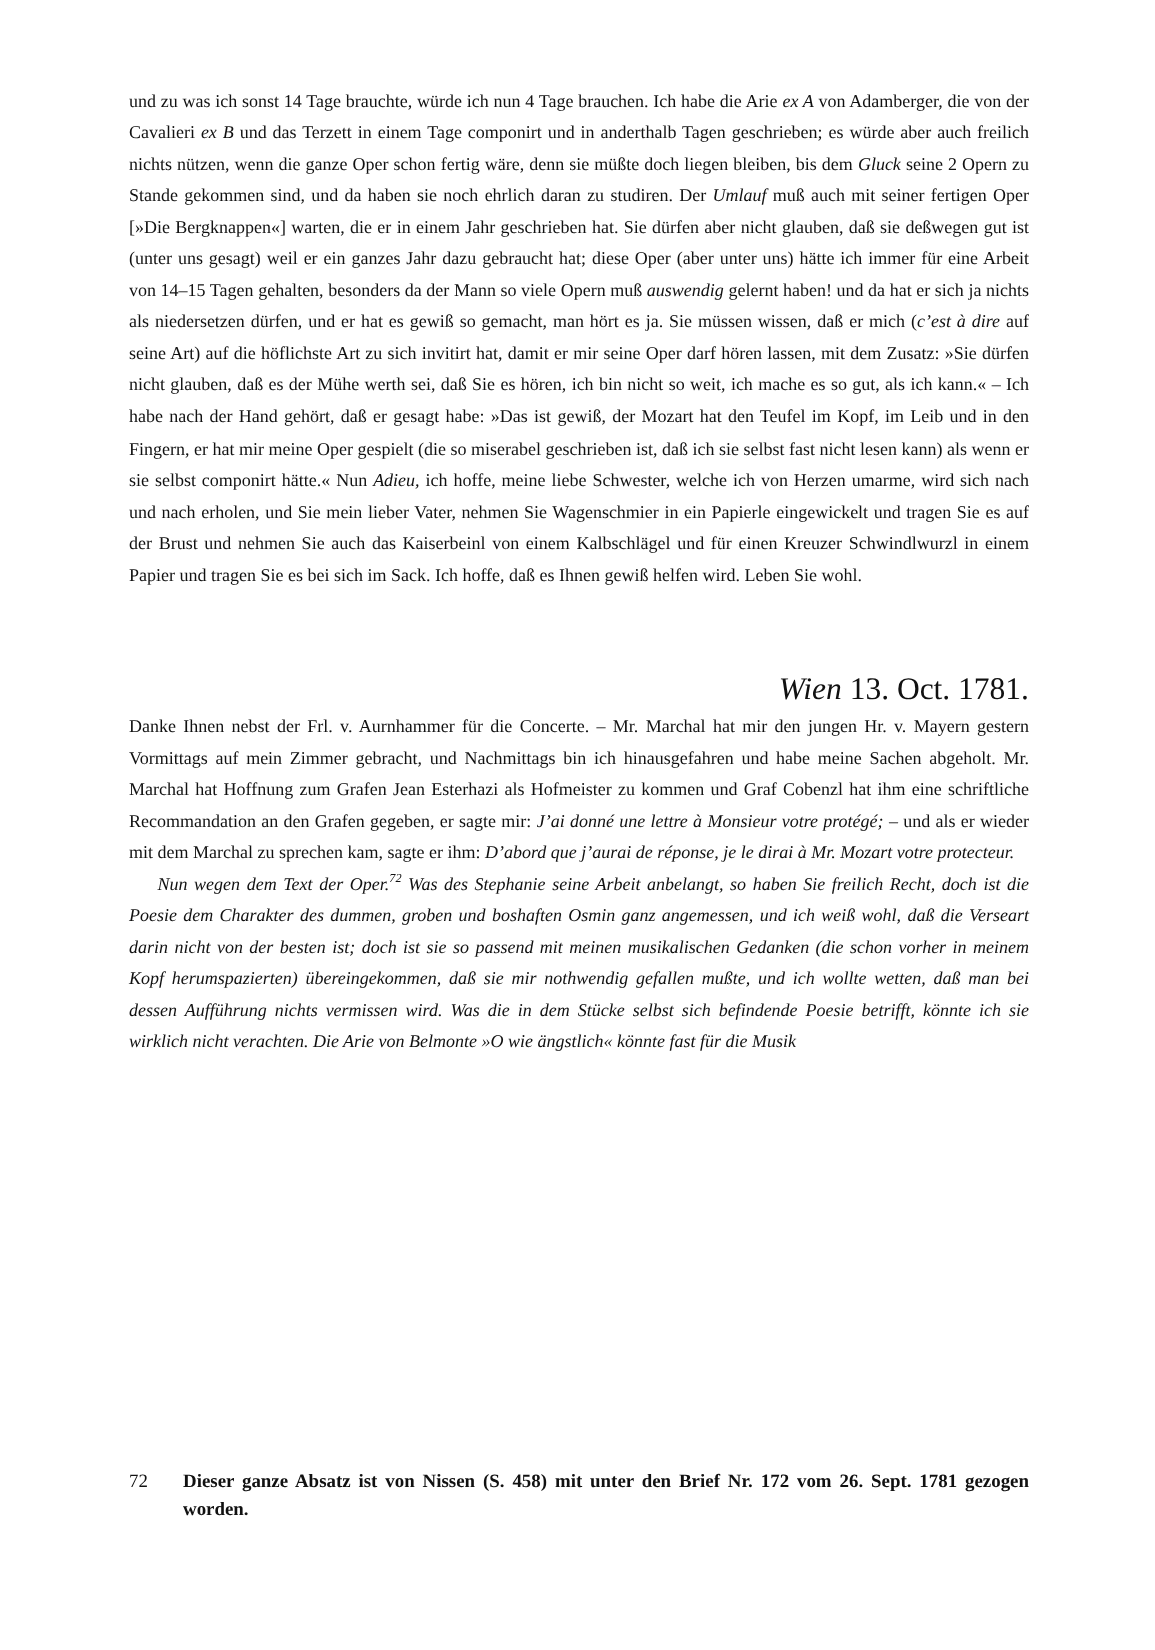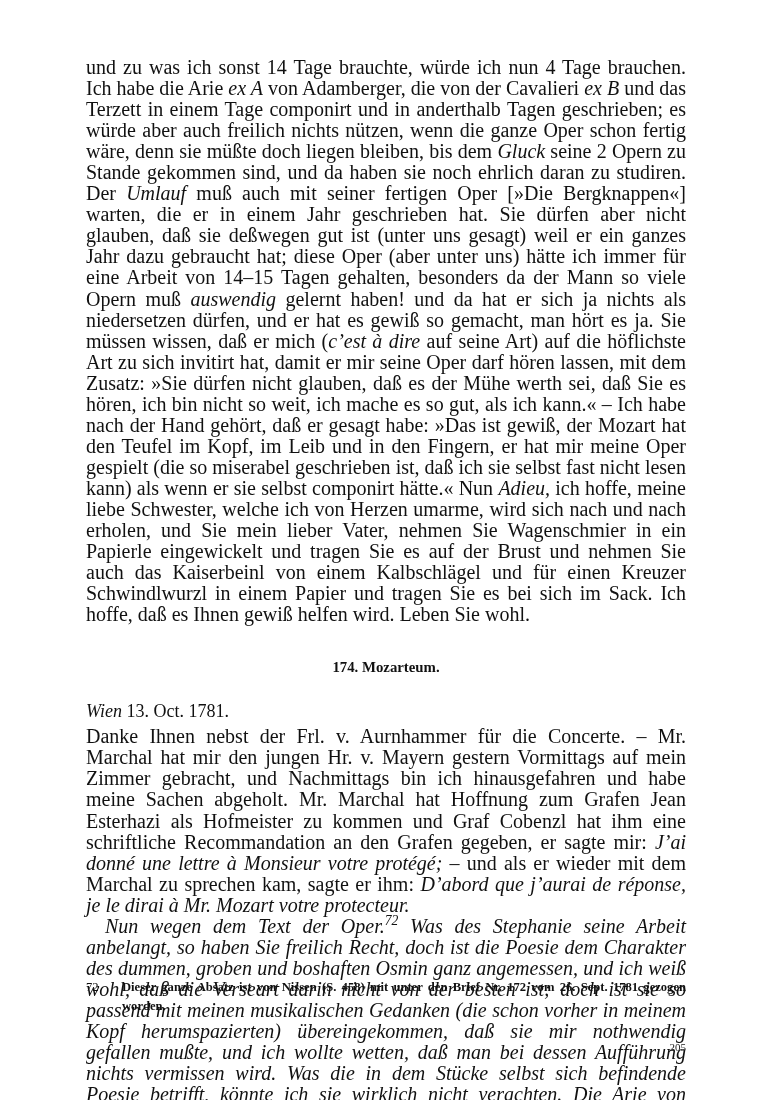--- a/index.html
+++ b/index.html
@@ -22,21 +22,21 @@
     height: 1100px;
   }
   .text-column {
     position: absolute;
     left: 86px;
     top: 57px;
     width: 600px;
   }
   p.body-par {
     margin: 0;
-    font-size: 20px;
+    font-size: 12px;
     line-height: 21.05px;
     text-align: justify;
     text-justify: inter-word;
     hyphens: none;
     -webkit-hyphens: none;
   }
   p.body-par.indent {
     text-indent: 19px;
     font-style: italic;
   }
@@ -50,23 +50,23 @@
     margin: 0;
     font-size: 14.8px;
     font-weight: bold;
     text-align: center;
     line-height: 21px;
   }
   .heading-gap-top { height: 32px; }
   .heading-gap-bottom { height: 23px; }
   .dateline {
     margin: 0;
-    font-size: 18px;
+    font-size: 21px;
     line-height: 21.05px;
-    text-align: left;
+    text-align: right;
   }
   .dateline-gap { height: 4px; }
   .footnotes {
     position: absolute;
     left: 86px;
     top: 978px;
     width: 600px;
   }
   .footnote {
     display: flex;
@@ -98,36 +98,34 @@
 <body>
 
 <div class="page">
 
   <div class="text-column">
 
     <p class="body-par"><span>und zu was ich sonst 14 Tage brauchte, würde ich nun 4 Tage brauchen. Ich habe die Arie </span><span class="it">ex A</span><span> von Adamberger, die von der Cavalieri </span><span class="it">ex B</span><span> und das Terzett in einem Tage componirt und in anderthalb Tagen geschrieben; es würde aber auch freilich nichts nützen, wenn die ganze Oper schon fertig wäre, denn sie müßte doch liegen bleiben, bis dem </span><span class="it">Gluck</span><span> seine 2 Opern zu Stande gekommen sind, und da haben sie noch ehrlich daran zu studiren. Der </span><span class="it">Umlauf</span><span> muß auch mit seiner fertigen Oper [»Die Bergknappen«] warten, die er in einem Jahr geschrieben hat. Sie dürfen aber nicht glauben, daß sie deßwegen gut ist (unter uns gesagt) weil er ein ganzes Jahr dazu gebraucht hat; diese Oper (aber unter uns) hätte ich immer für eine Arbeit von 14–15 Tagen gehalten, besonders da der Mann so viele Opern muß </span><span class="it">auswendig</span><span> gelernt haben! und da hat er sich ja nichts als niedersetzen dürfen, und er hat es gewiß so gemacht, man hört es ja. Sie müssen wissen, daß er mich (</span><span class="it">c’est à dire</span><span> auf seine Art) auf die höflichste Art zu sich invitirt hat, damit er mir seine Oper darf hören lassen, mit dem Zusatz: »Sie dürfen nicht glauben, daß es der Mühe werth sei, daß Sie es hören, ich bin nicht so weit, ich mache es so gut, als ich kann.« – Ich habe nach der Hand gehört, daß er gesagt habe: »Das ist gewiß, der Mozart hat den Teufel im Kopf, im Leib und in den Fingern, er hat mir meine Oper gespielt (die so miserabel geschrieben ist, daß ich sie selbst fast nicht lesen kann) als wenn er sie selbst componirt hätte.« Nun </span><span class="it">Adieu,</span><span> ich hoffe, meine liebe Schwester, welche ich von Herzen umarme, wird sich nach und nach erholen, und Sie mein lieber Vater, nehmen Sie Wagenschmier in ein Papierle eingewickelt und tragen Sie es auf der Brust und nehmen Sie auch das Kaiserbeinl von einem Kalbschlägel und für einen Kreuzer Schwindlwurzl in einem Papier und tragen Sie es bei sich im Sack. Ich hoffe, daß es Ihnen gewiß helfen wird. Leben Sie wohl.</span></p>
 
     <div class="heading-gap-top"></div>
 
-    <h2 class="section-heading">174. Mozarteum.</h2>
 
     <div class="heading-gap-bottom"></div>
 
     <p class="dateline"><span class="it">Wien</span><span> 13. Oct. 1781.</span></p>
 
     <div class="dateline-gap"></div>
 
     <p class="body-par"><span>Danke Ihnen nebst der Frl. v. Aurnhammer für die Concerte. – Mr. Marchal hat mir den jungen Hr. v. Mayern gestern Vormittags auf mein Zimmer gebracht, und Nachmittags bin ich hinausgefahren und habe meine Sachen abgeholt. Mr. Marchal hat Hoffnung zum Grafen Jean Esterhazi als Hofmeister zu kommen und Graf Cobenzl hat ihm eine schriftliche Recommandation an den Grafen gegeben, er sagte mir: </span><span class="it">J’ai donné une lettre à Monsieur votre protégé;</span><span> – und als er wieder mit dem Marchal zu sprechen kam, sagte er ihm: </span><span class="it">D’abord que j’aurai de réponse, je le dirai à Mr. Mozart votre protecteur.</span></p>
 
     <p class="body-par indent"><span>Nun wegen dem Text der Oper.</span><span class="fn-ref">72</span><span> Was des Stephanie seine Arbeit anbelangt, so haben Sie freilich Recht, doch ist die Poesie dem Charakter des dummen, groben und boshaften Osmin ganz angemessen, und ich weiß wohl, daß die Verseart darin nicht von der besten ist; doch ist sie so passend mit meinen musikalischen Gedanken (die schon vorher in meinem Kopf herumspazierten) übereingekommen, daß sie mir nothwendig gefallen mußte, und ich wollte wetten, daß man bei dessen Aufführung nichts vermissen wird. Was die in dem Stücke selbst sich befindende Poesie betrifft, könnte ich sie wirklich nicht verachten. Die Arie von Belmonte »O wie ängstlich« könnte fast für die Musik</span></p>
 
   </div>
 
   <div class="footnotes">
     <div class="footnote">
       <span class="footnote-num">72</span>
       <span class="footnote-text">Dieser ganze Absatz ist von Nissen (S. 458) mit unter den Brief Nr. 172 vom 26. Sept. 1781 gezogen worden.</span>
     </div>
   </div>
 
-  <div class="folio">205</div>
 
 </div>
 
 </body></html>

